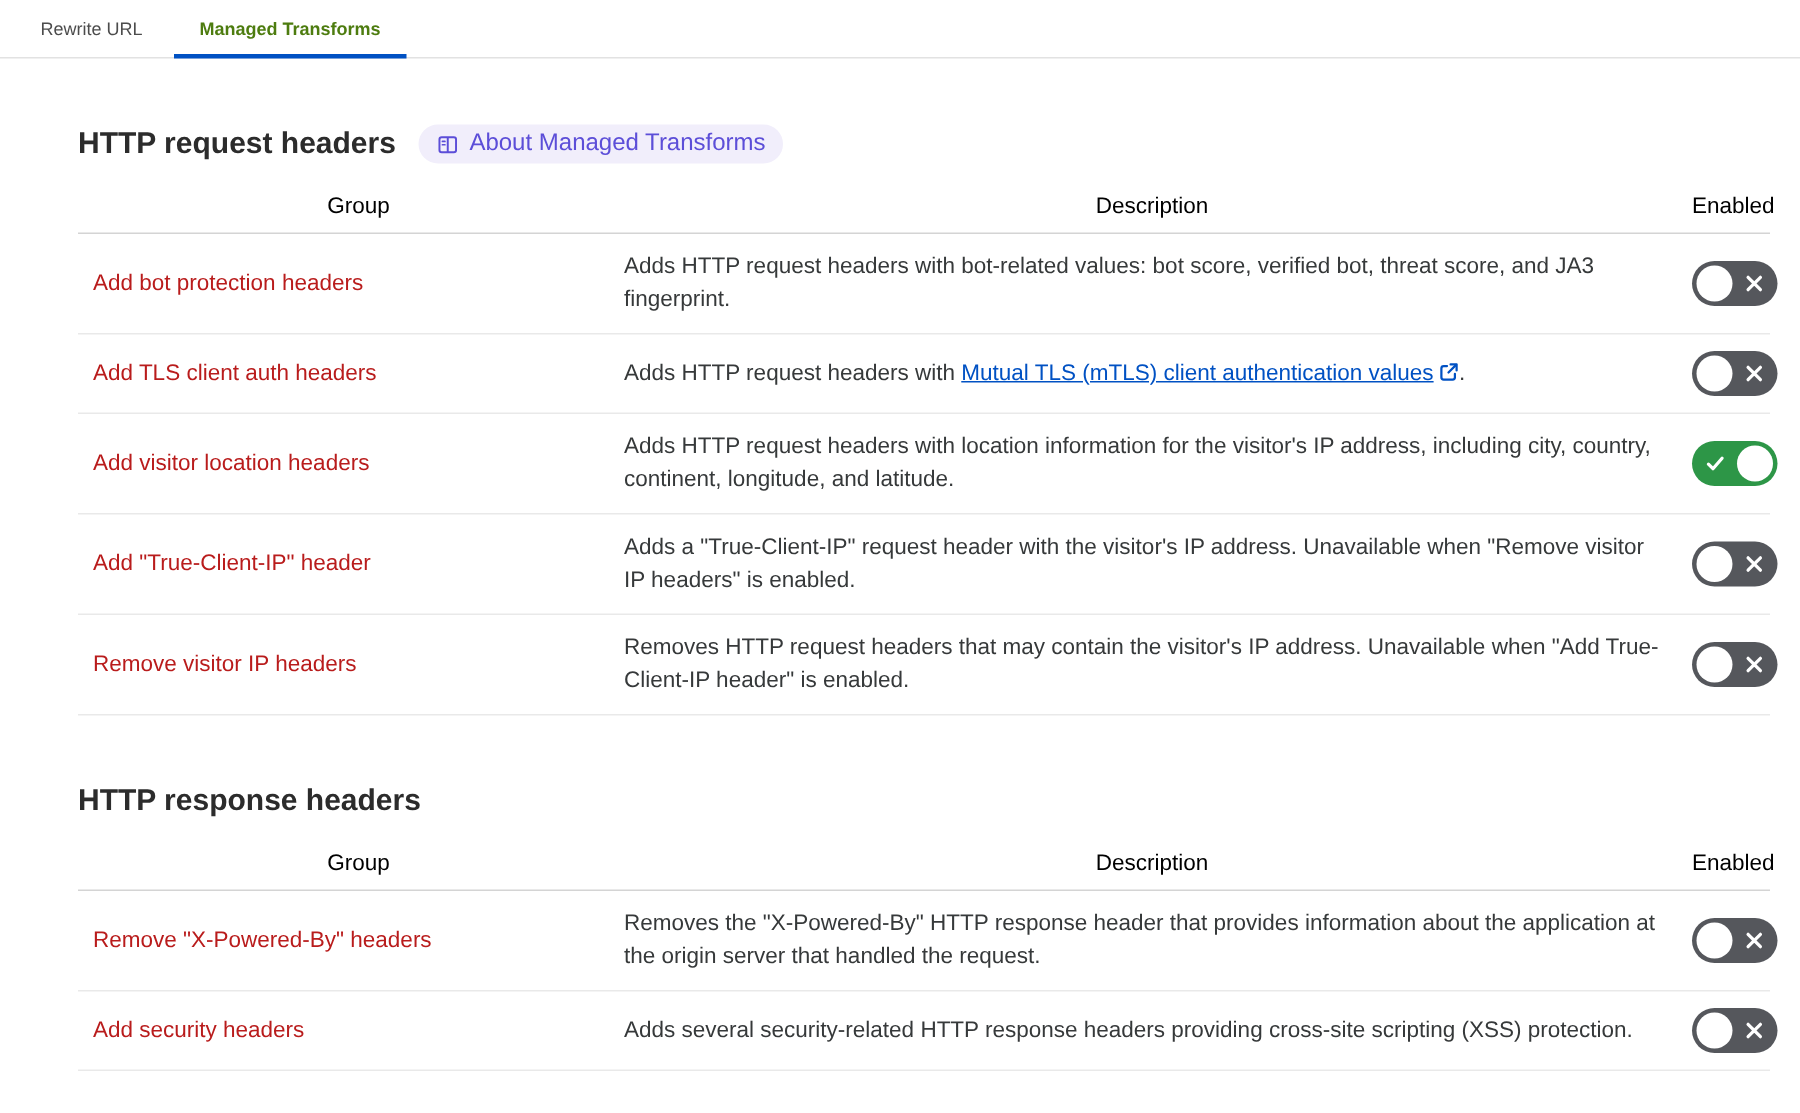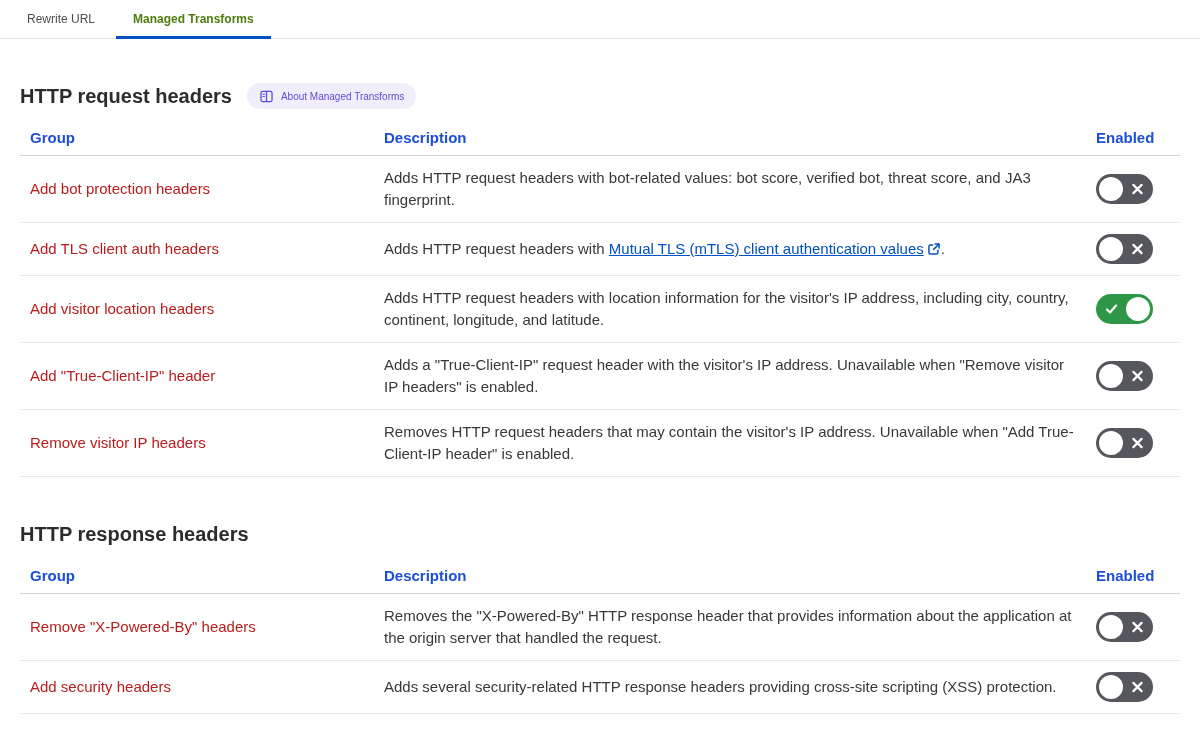--- a/index.html
+++ b/index.html
@@ -28,21 +28,21 @@
     white-space: nowrap;
     margin-right: 4px;
   }
   .tab.active {
     color: #4d7c0f;
     font-weight: 600;
     border-bottom-color: var(--accent, #0051c3);
   }
 
   
-  .content { padding: 0 20px; }
+  .content { padding: 0 20px; margin-left: 32px; }
   .title-row {
     display: flex;
     align-items: center;
     gap: 15px;
     margin-top: 44px;
   }
   .section-title {
     font-size: 20px;
     font-weight: bold;
     color: var(--heading, #2c2c2c);
@@ -50,40 +50,40 @@
   }
   .badge {
     display: inline-flex;
     align-items: center;
     gap: 7px;
     height: 26px;
     padding: 0 12px;
     border-radius: 13px;
     background: var(--badge-bg, #f1eefb);
     color: var(--badge-text, #5c4ed8);
-    font-size: 10px;
+    font-size: 16px;
     cursor: pointer;
     white-space: nowrap;
   }
   .badge svg { display: block; }
 
   
   table {
     width: 100%;
     border-collapse: collapse;
     margin-top: 10px;
     table-layout: fixed;
   }
   col.c-group { width: 364px; }
   col.c-desc  { width: 704px; }
   th {
-    text-align: left;
+    text-align: center;
     font-size: 15px;
-    font-weight: bold;
-    color: #1d4ed8;
+    font-weight: normal;
+    color: #000000;
     padding: 10px 0 9px;
     border-bottom: 1px solid var(--border-head, #d4d4d4);
   }
   th.h-group { padding-left: 10px; }
   th.h-enabled { padding-left: 8px; }
   td {
     height: 44px;
     padding: 11px 0;
     vertical-align: middle;
     border-bottom: 1px solid var(--border-row, #e9e9e9);

